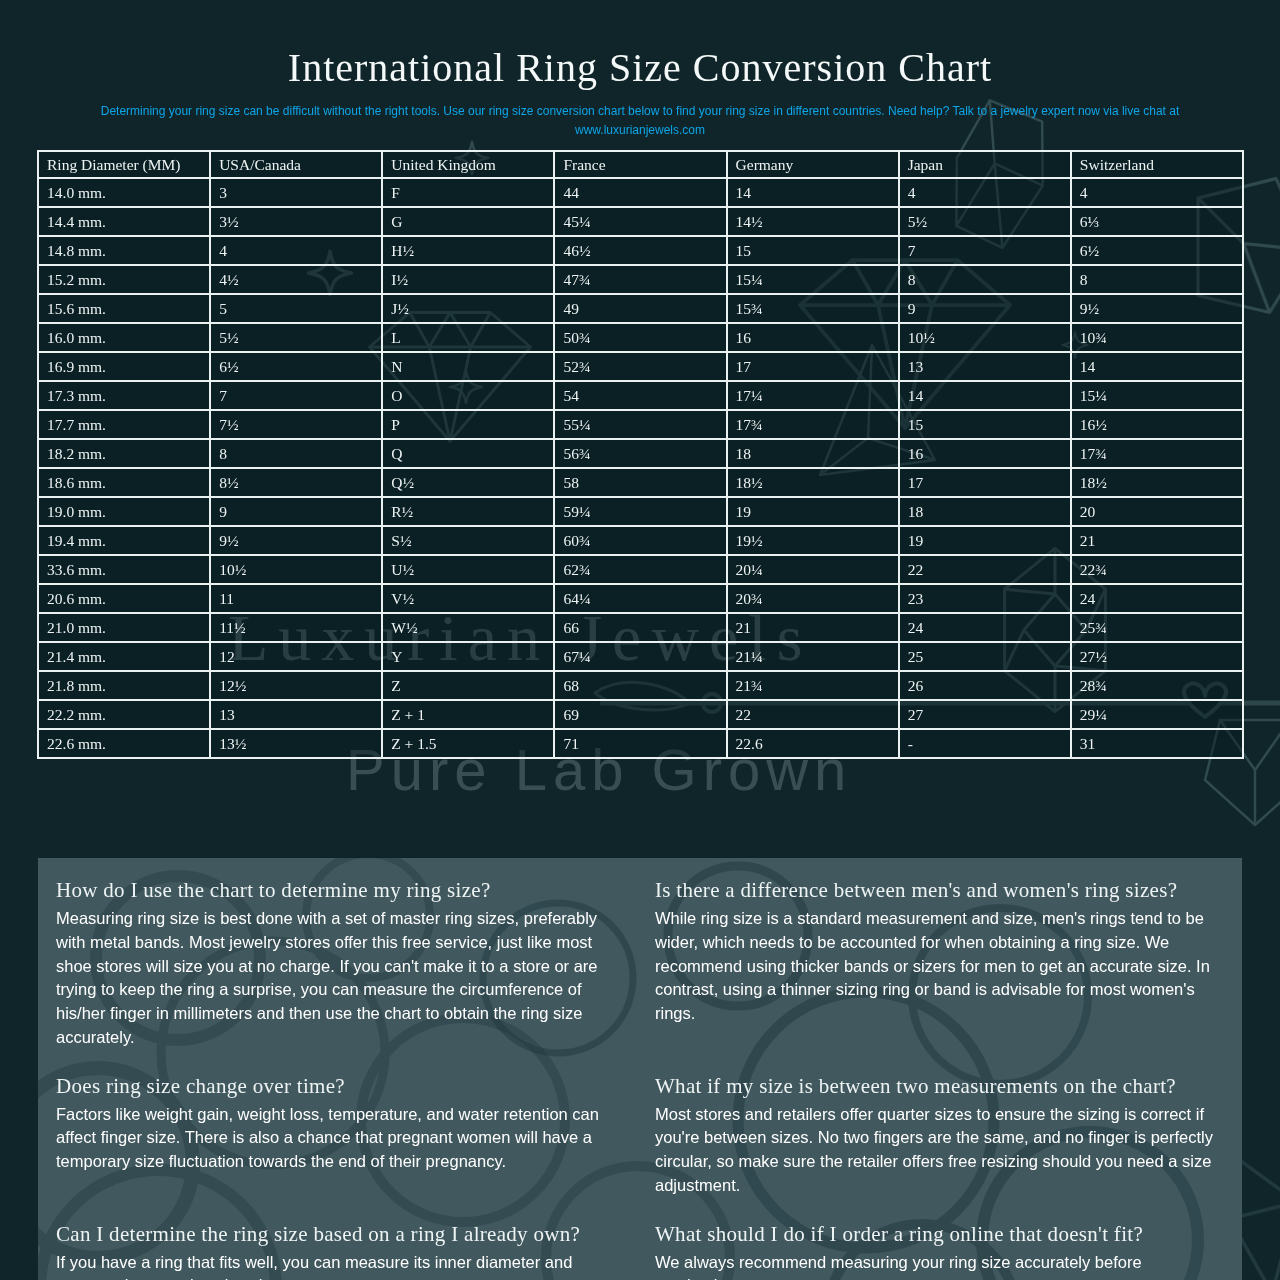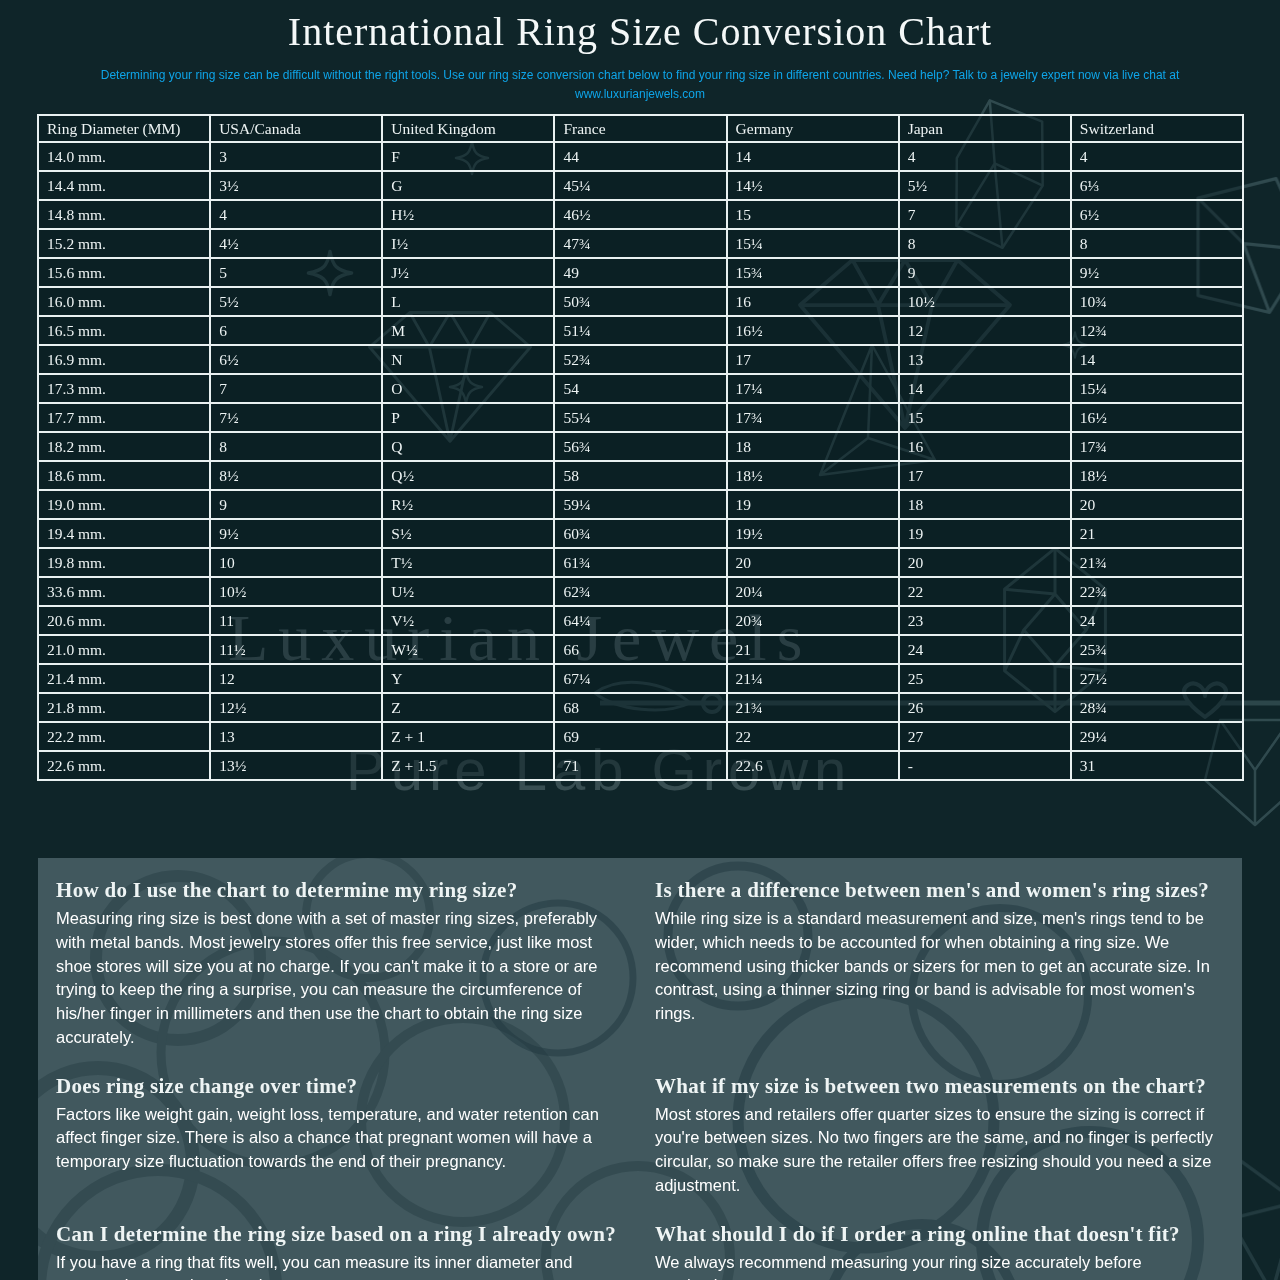--- a/index.html
+++ b/index.html
@@ -26,21 +26,21 @@
   .wm-tagline {
     position: absolute; left: 346px; top: 736px;
     font-family: "Liberation Sans", sans-serif;
     font-weight: 300;
     font-size: 58px; letter-spacing: 6px;
     color: rgba(190,210,214,0.24);
     white-space: nowrap;
   }
 
   
-  .page-header { position: relative; z-index: 2; text-align: center; padding-top: 10px; }
+  .page-header { position: relative; z-index: 2; text-align: center; padding-top: 10px; margin-top: 36px; }
   .page-header h1 {
     font-size: 40px; font-weight: 500; color: #f4f8f8;
     letter-spacing: 1px; line-height: 1.1;
   }
   .page-header .subtitle {
     margin: 12px auto 0; width: 1170px;
     font-family: "Liberation Sans", sans-serif;
     font-size: 12px; line-height: 1.55; color: #0ea5e9; text-align: center;
   }
 
@@ -70,21 +70,21 @@
   }
   .faq .rings { position: absolute; inset: 0; }
   .faq-grid {
     position: relative; z-index: 1;
     display: grid; grid-template-columns: 1fr 1fr;
     column-gap: 36px; row-gap: 24px;
     padding: 20px 24px 0 18px;
   }
   .faq-item h3 {
     font-family: "Liberation Serif", serif;
-    font-size: 21px; font-weight: 700; color: #eef4f4;
+    font-size: 21px; font-weight: 400; color: #eef4f4;
     margin-bottom: 4px; letter-spacing: 0.3px;
   }
   .faq-item p {
     font-family: "Liberation Sans", sans-serif;
     font-size: 16.5px; line-height: 1.44; color: #ffffff;
   }
 
   svg.deco { position: absolute; overflow: visible; }
 </style>
 </head>
@@ -216,29 +216,20 @@
       <tr>
         <td>16.0 mm.</td>
         <td>5½</td>
         <td>L</td>
         <td>50¾</td>
         <td>16</td>
         <td>10½</td>
         <td>10¾</td>
       </tr>
       <tr>
-        <td>16.5 mm.</td>
-        <td>6</td>
-        <td>M</td>
-        <td>51¼</td>
-        <td>16½</td>
-        <td>12</td>
-        <td>12¾</td>
-      </tr>
-      <tr>
         <td>16.9 mm.</td>
         <td>6½</td>
         <td>N</td>
         <td>52¾</td>
         <td>17</td>
         <td>13</td>
         <td>14</td>
       </tr>
       <tr>
         <td>17.3 mm.</td>
@@ -286,29 +277,20 @@
         <td>20</td>
       </tr>
       <tr>
         <td>19.4 mm.</td>
         <td>9½</td>
         <td>S½</td>
         <td>60¾</td>
         <td>19½</td>
         <td>19</td>
         <td>21</td>
-      </tr>
-      <tr>
-        <td>19.8 mm.</td>
-        <td>10</td>
-        <td>T½</td>
-        <td>61¾</td>
-        <td>20</td>
-        <td>20</td>
-        <td>21¾</td>
       </tr>
       <tr>
         <td>33.6 mm.</td>
         <td>10½</td>
         <td>U½</td>
         <td>62¾</td>
         <td>20¼</td>
         <td>22</td>
         <td>22¾</td>
       </tr>

